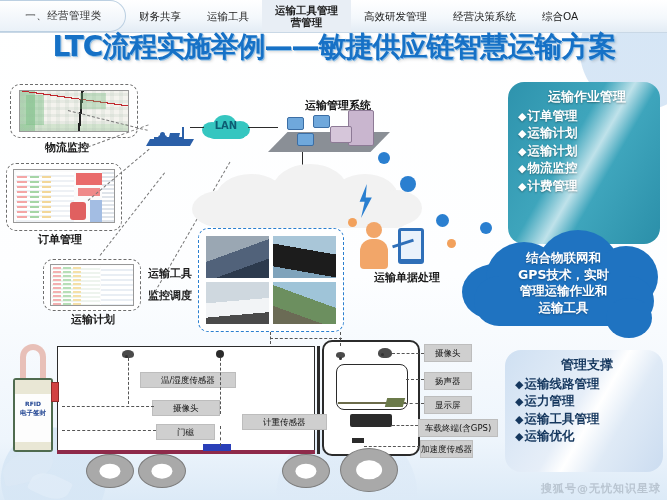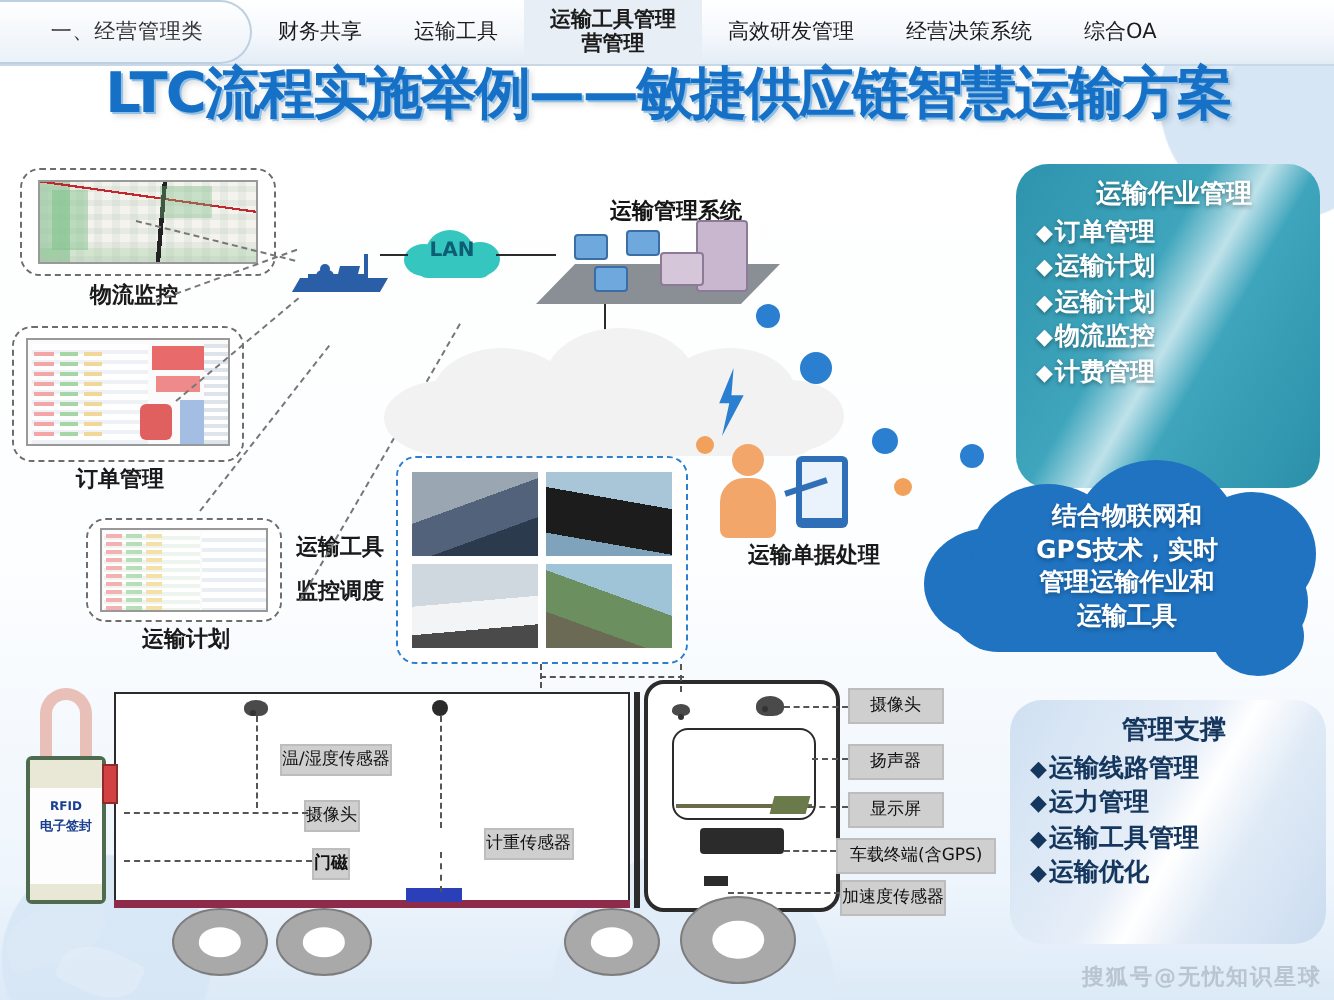--- a/index.html
+++ b/index.html
@@ -103,21 +103,21 @@
   #cloud-callout .blob { position:absolute; background:#1f73c1; border-radius:50%; }
   #cloud-callout .txt {
     position:absolute; left:0; top:22px; width:207px; text-align:center;
     color:#fff; font-weight:bold; font-size:12.5px; line-height:16.5px;
     text-shadow:0 1px 2px rgba(0,0,0,.3); z-index:4;
   }
 
   
   .slab {
     position:absolute; background:#cfcfcf; color:#111;
-    font-size:8.5px; line-height:12px; padding:1px 0; white-space:nowrap;
+    font-size:8.5px; line-height:12px; padding:1px 20px; white-space:nowrap;
     border:1px solid #bdbdbd;
   }
   .lead { position:absolute; border-top:1.2px dashed #555; }
   .leadv { position:absolute; border-left:1.2px dashed #555; }
 
   
   .stroke { position:absolute; background:#2b2b2b; }
   .wheel {
     position:absolute; border-radius:50%;
     background:#a9a9a9; border:1px solid #7d7d7d;
@@ -343,21 +343,21 @@
   <div class="dot" style="left:216px;top:350px;width:8px;height:8px;background:#2b2b2b;"></div>
   <div style="position:absolute;left:203px;top:444px;width:28px;height:7px;background:#2a3fb8;"></div>
 
   <div class="wheel" style="left:86px;top:454px;width:48px;height:34px;"></div>
   <div class="wheel" style="left:138px;top:454px;width:48px;height:34px;"></div>
   <div class="wheel" style="left:282px;top:454px;width:48px;height:34px;"></div>
   <div class="wheel" style="left:340px;top:448px;width:58px;height:44px;"></div>
 
   <div class="slab" style="left:140px;top:372px;">温/湿度传感器</div>
   <div class="slab" style="left:152px;top:400px;">摄像头</div>
-  <div class="slab" style="left:156px;top:424px;font-weight:bold;">门磁</div>
+  <div class="slab" style="left:156px;top:424px;">门磁</div>
   <div class="slab" style="left:242px;top:414px;">计重传感器</div>
 
   <div class="slab" style="left:424px;top:344px;padding:2px 10px;">摄像头</div>
   <div class="slab" style="left:424px;top:372px;padding:2px 10px;">扬声器</div>
   <div class="slab" style="left:424px;top:396px;padding:2px 10px;">显示屏</div>
   <div class="slab" style="left:418px;top:419px;padding:2px 6px;">车载终端(含GPS)</div>
   <div class="slab" style="left:420px;top:440px;padding:2px 0;">加速度传感器</div>
 
   <div class="lead" style="left:392px;top:353px;width:32px;"></div>
   <div class="lead" style="left:406px;top:379px;width:18px;"></div>

